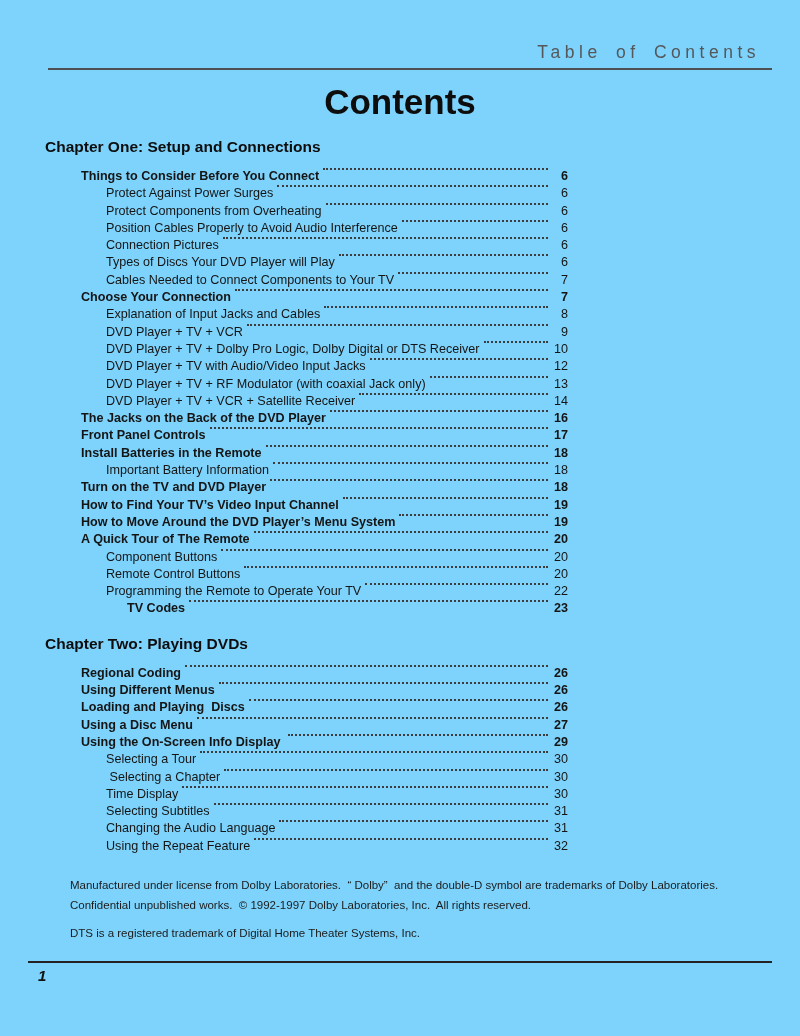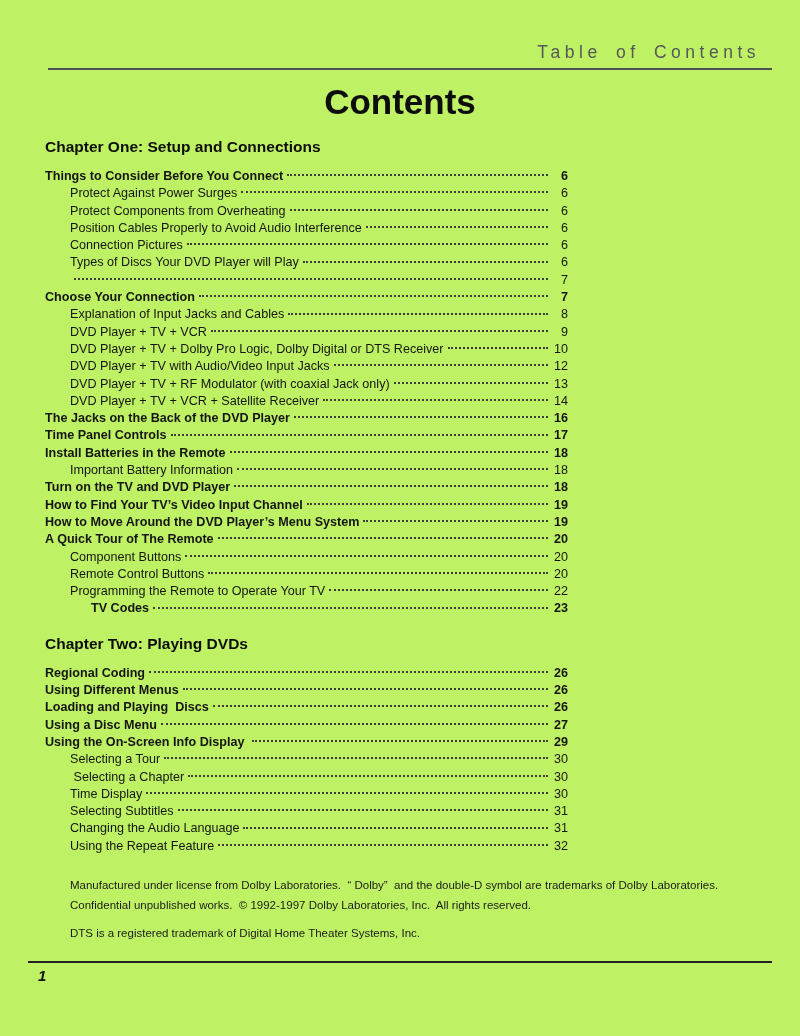--- a/index.html
+++ b/index.html
@@ -1,37 +1,37 @@
 <!DOCTYPE html>
 <html><head>
 <meta charset="utf-8">
 <style>
   html,body { margin:0; padding:0; background:#ffffff; }
   .page {
     position:relative; width:800px; height:1036px; margin:0 auto;
-    background:#bef264; overflow:hidden;
+    background:#7dd3fc; overflow:hidden;
     font-family:"Liberation Sans", sans-serif; color:#151515;
   }
   
   .header { margin:42px 28px 0 48px; border-bottom:2px solid #4d4f52; padding-bottom:5px; }
   .header-label {
     display:block; text-align:right; padding-right:12px;
     font-size:17.5px; letter-spacing:4.5px; word-spacing:5px; color:#55575b;
   }
   
   .title {
     margin:12px 0 11px 0; text-align:center;
     font-size:35px; font-weight:bold; letter-spacing:0px; color:#0d0d0d;
   }
   
   .sections { margin-left:45px; width:523px; }
   .chapter-heading { font-size:15.5px; font-weight:bold; margin:17px 0 12px 0; color:#0d0d0d; }
   .section:first-child .chapter-heading { margin-top:16px; }
   .toc-list { }
-  .row { display:flex; align-items:center; font-size:12.6px; line-height:17.3px; }
+  .row { display:flex; align-items:flex-start; font-size:12.6px; line-height:17.3px;margin-left:36px; }
   .row.bold { font-weight:bold; }
   .row .label { white-space:pre; }
   .row .dots { flex:1; border-bottom:2px dotted #3c3c3c; margin:0 2px 3px 4px; min-width:8px; }
   .row .page-col { min-width:18px; text-align:right; white-space:nowrap; }
   .indent-1 { padding-left:25px; }
   .indent-2 { padding-left:46px;font-weight:bold; }
   
   .footer { margin:20px 0 0 70px; width:682px; font-size:11.5px; line-height:20px; color:#1b1b1b; }
   .footer .line { white-space:pre-wrap; }
   .footer .line.gap { margin-top:8px; }
@@ -81,20 +81,21 @@
             <span class="label">Connection Pictures</span>
             <span class="dots"></span>
             <span class="page-col">6</span>
           </div>
           <div class="row indent-1">
             <span class="label">Types of Discs Your DVD Player will Play</span>
             <span class="dots"></span>
             <span class="page-col">6</span>
           </div>
           <div class="row indent-1">
+            <span class="label">Cables Needed to Connect Components to Your TV</span>
             <span class="dots"></span>
             <span class="page-col">7</span>
           </div>
           <div class="row indent-0 bold">
             <span class="label">Choose Your Connection</span>
             <span class="dots"></span>
             <span class="page-col">7</span>
           </div>
           <div class="row indent-1">
             <span class="label">Explanation of Input Jacks and Cables</span>
@@ -125,21 +126,21 @@
             <span class="label">DVD Player + TV + VCR + Satellite Receiver</span>
             <span class="dots"></span>
             <span class="page-col">14</span>
           </div>
           <div class="row indent-0 bold">
             <span class="label">The Jacks on the Back of the DVD Player</span>
             <span class="dots"></span>
             <span class="page-col">16</span>
           </div>
           <div class="row indent-0 bold">
-            <span class="label">Time Panel Controls</span>
+            <span class="label">Front Panel Controls</span>
             <span class="dots"></span>
             <span class="page-col">17</span>
           </div>
           <div class="row indent-0 bold">
             <span class="label">Install Batteries in the Remote</span>
             <span class="dots"></span>
             <span class="page-col">18</span>
           </div>
           <div class="row indent-1">
             <span class="label">Important Battery Information</span>

